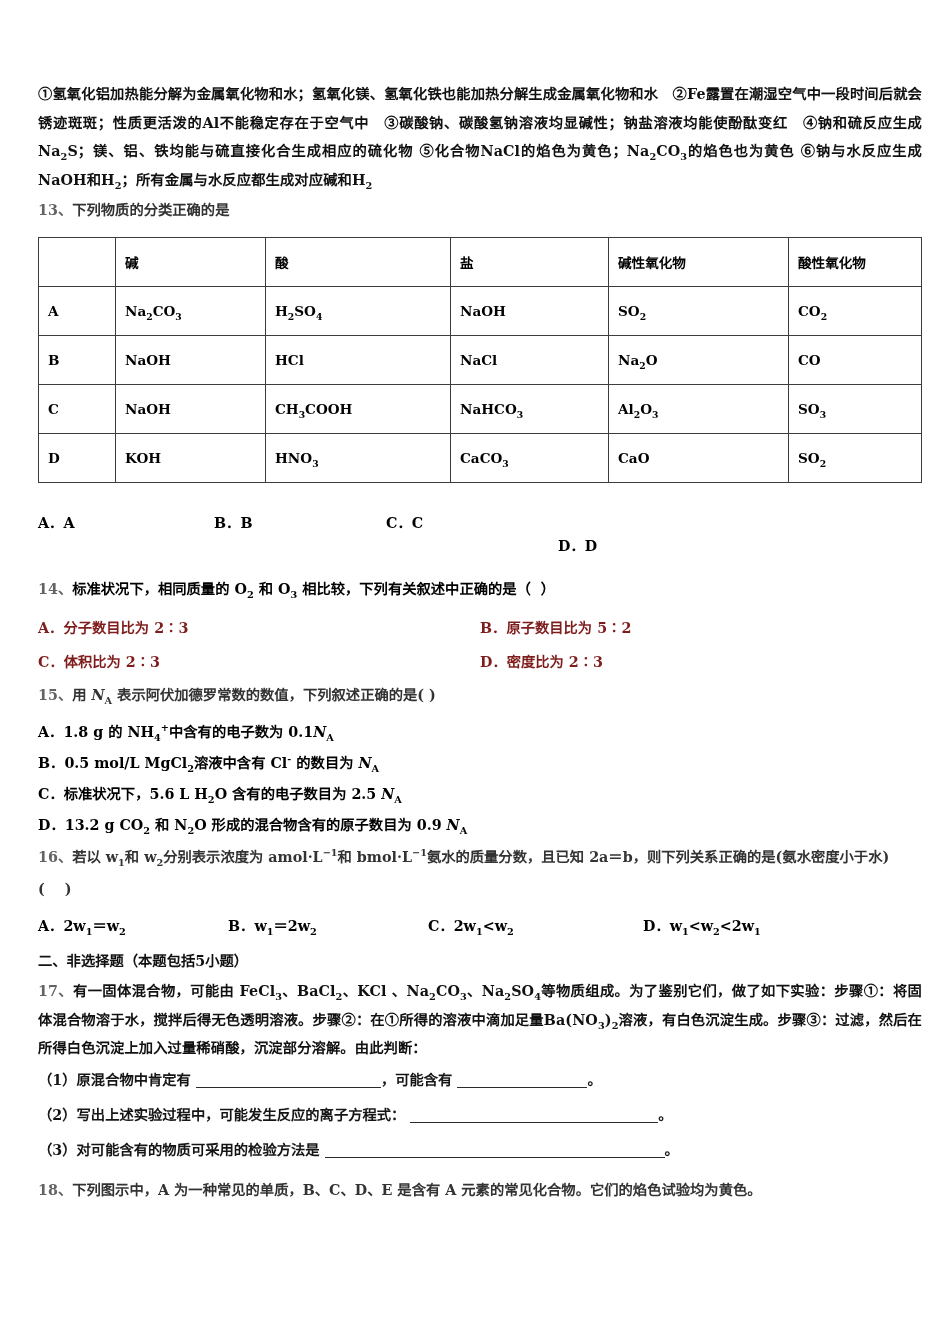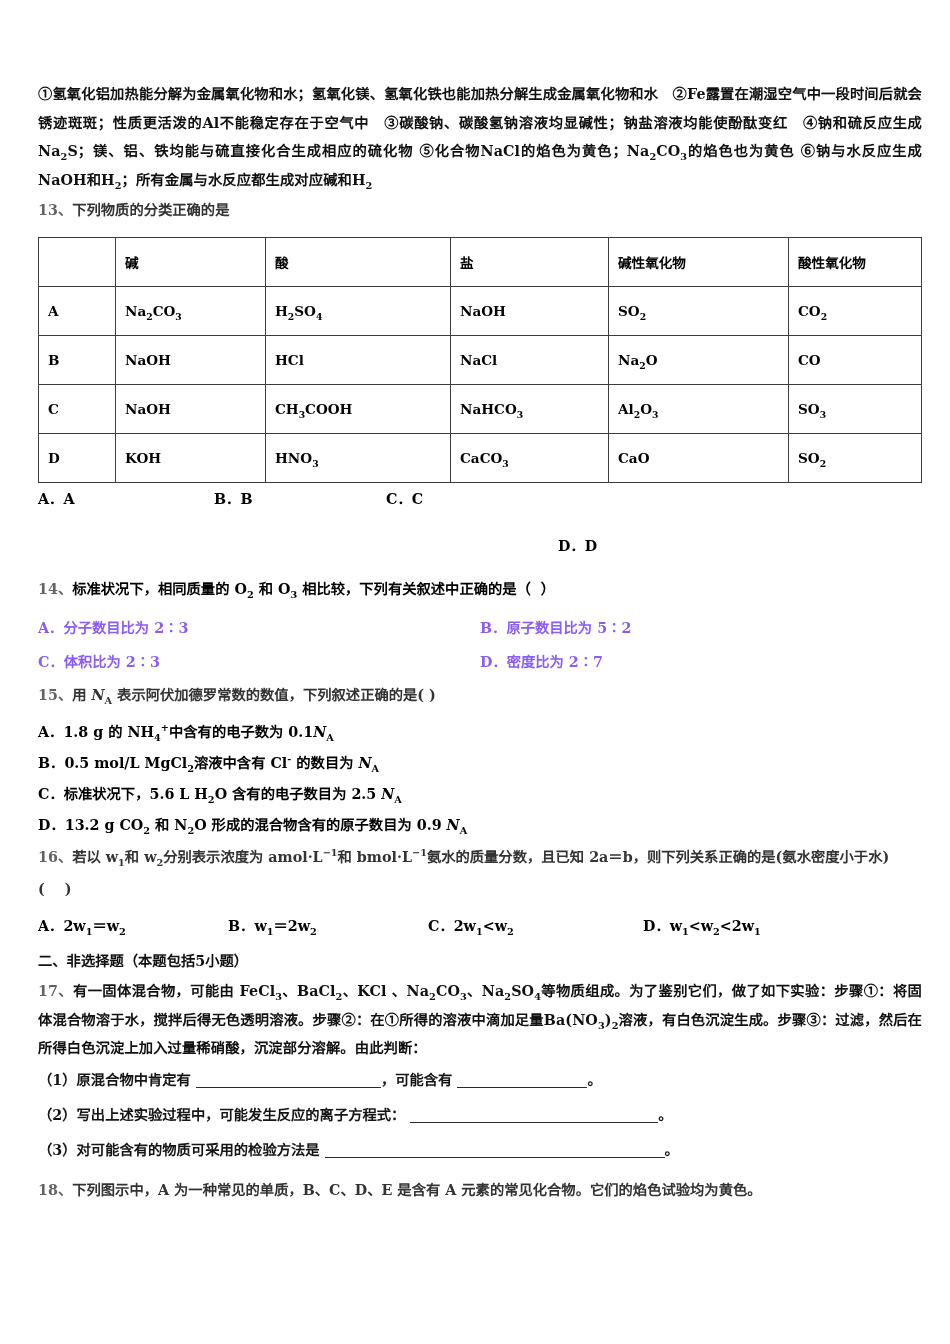--- a/index.html
+++ b/index.html
@@ -76,21 +76,21 @@
     display: inline-block;
     vertical-align: baseline;
   }
   .opt-inline .opt { margin-right: 26px; }
 
   .opt-grid-2 {
     display: flex;
     font-size: 14.3px;
     line-height: 34px;
     font-weight: 700;
-    color: #8b5cf6;
+    color: #7f1d1d;
   }
   .opt-grid-2 .opt { width: 50%; }
 
   .opt-grid-4b {
     display: flex;
     font-size: 14.3px;
     line-height: 31px;
     font-weight: 700;
     color: #000;
   }
@@ -99,20 +99,21 @@
   .opt-grid-4b .opt:nth-child(3) { width: 215px; }
   .opt-grid-4b .opt:nth-child(4) { width: auto; }
 
   .opt-row-q13 {
     display: flex;
     font-size: 14.3px;
     line-height: 30px;
     font-weight: 700;
     color: #000;
     margin-top: 1px;
+    align-items: center;
   }
   .opt-row-q13 .opt:nth-child(1) { width: 176px; }
   .opt-row-q13 .opt:nth-child(2) { width: 172px; }
   .opt-row-q13 .opt:nth-child(3) { width: 172px; }
   .opt-row-q13 .opt:nth-child(4) { width: auto; margin-top: 47px; }
 
   .stacked { display: block; }
   .stacked .opt { display: block; }
 
   
@@ -242,21 +243,21 @@
     <div class="qline-head mt12">
       <span class="qnum">14、</span><span class="bold">标准状况下，相同质量的 O<sub>2</sub> 和 O<sub>3</sub> 相比较，下列有关叙述中正确的是（&nbsp;&nbsp;）</span>
     </div>
 
     <div class="opt-grid-2 mt6">
       <span class="opt">A．分子数目比为 2∶3</span>
       <span class="opt">B．原子数目比为 5∶2</span>
     </div>
     <div class="opt-grid-2">
       <span class="opt">C．体积比为 2∶3</span>
-      <span class="opt">D．密度比为 2∶7</span>
+      <span class="opt">D．密度比为 2∶3</span>
     </div>
 
     <div class="qline-head mt9">
       <span class="qnum">15、</span><span>用 <span class="ital">N</span><sub>A</sub> 表示阿伏加德罗常数的数值，下列叙述正确的是( )</span>
     </div>
 
     <div class="opt-row stacked mt6">
       <span class="opt">A．1.8 g 的 NH<sub>4</sub><sup>+</sup>中含有的电子数为 0.1<span class="ital">N</span><sub>A</sub></span>
       <span class="opt">B．0.5 mol/L MgCl<sub>2</sub>溶液中含有 Cl<sup>-</sup> 的数目为 <span class="ital">N</span><sub>A</sub></span>
       <span class="opt">C．标准状况下，5.6 L H<sub>2</sub>O 含有的电子数目为 2.5 <span class="ital">N</span><sub>A</sub></span>

